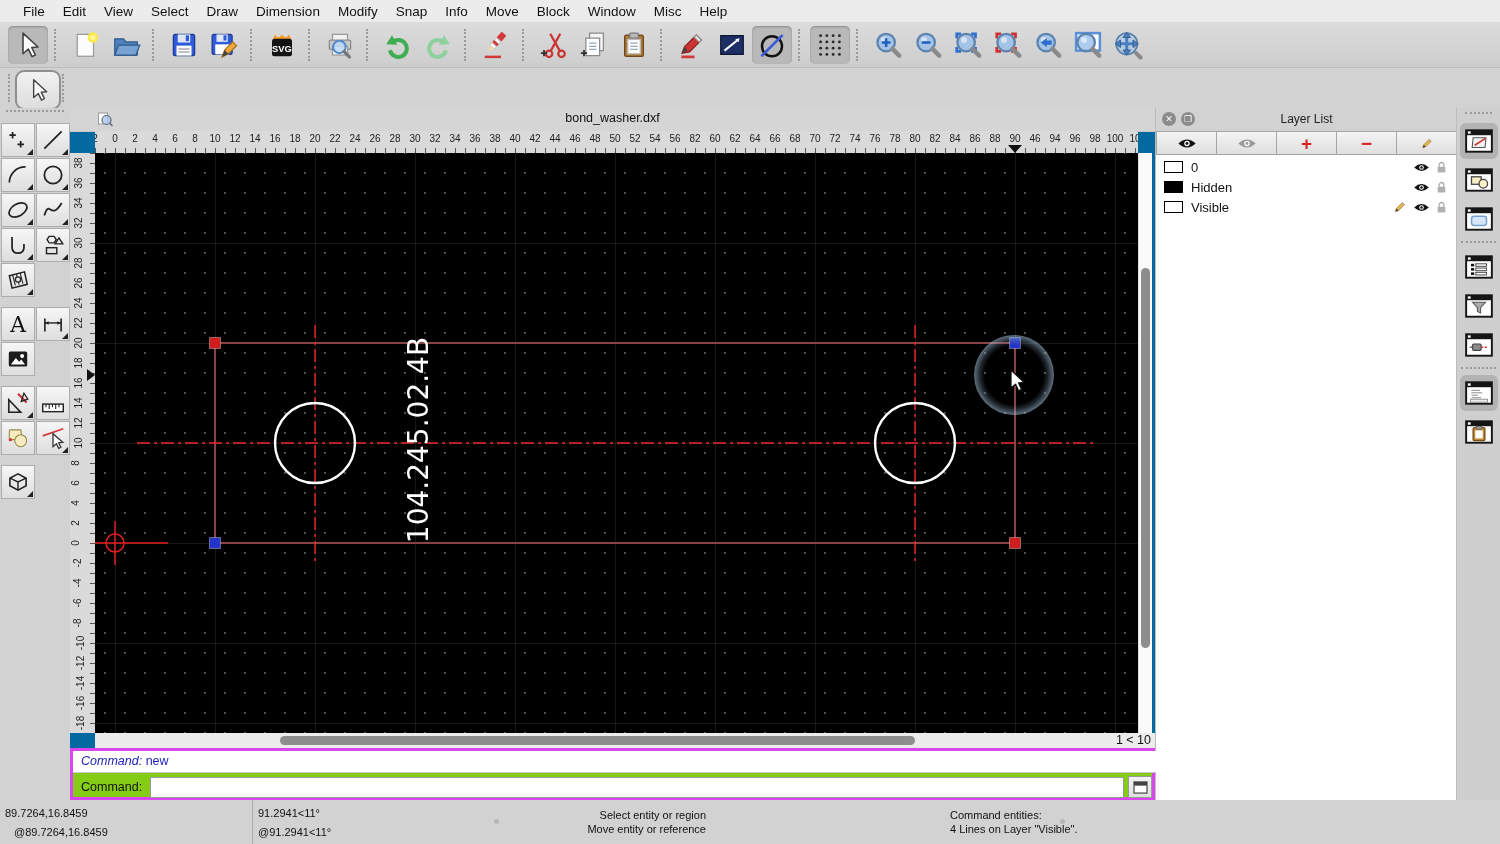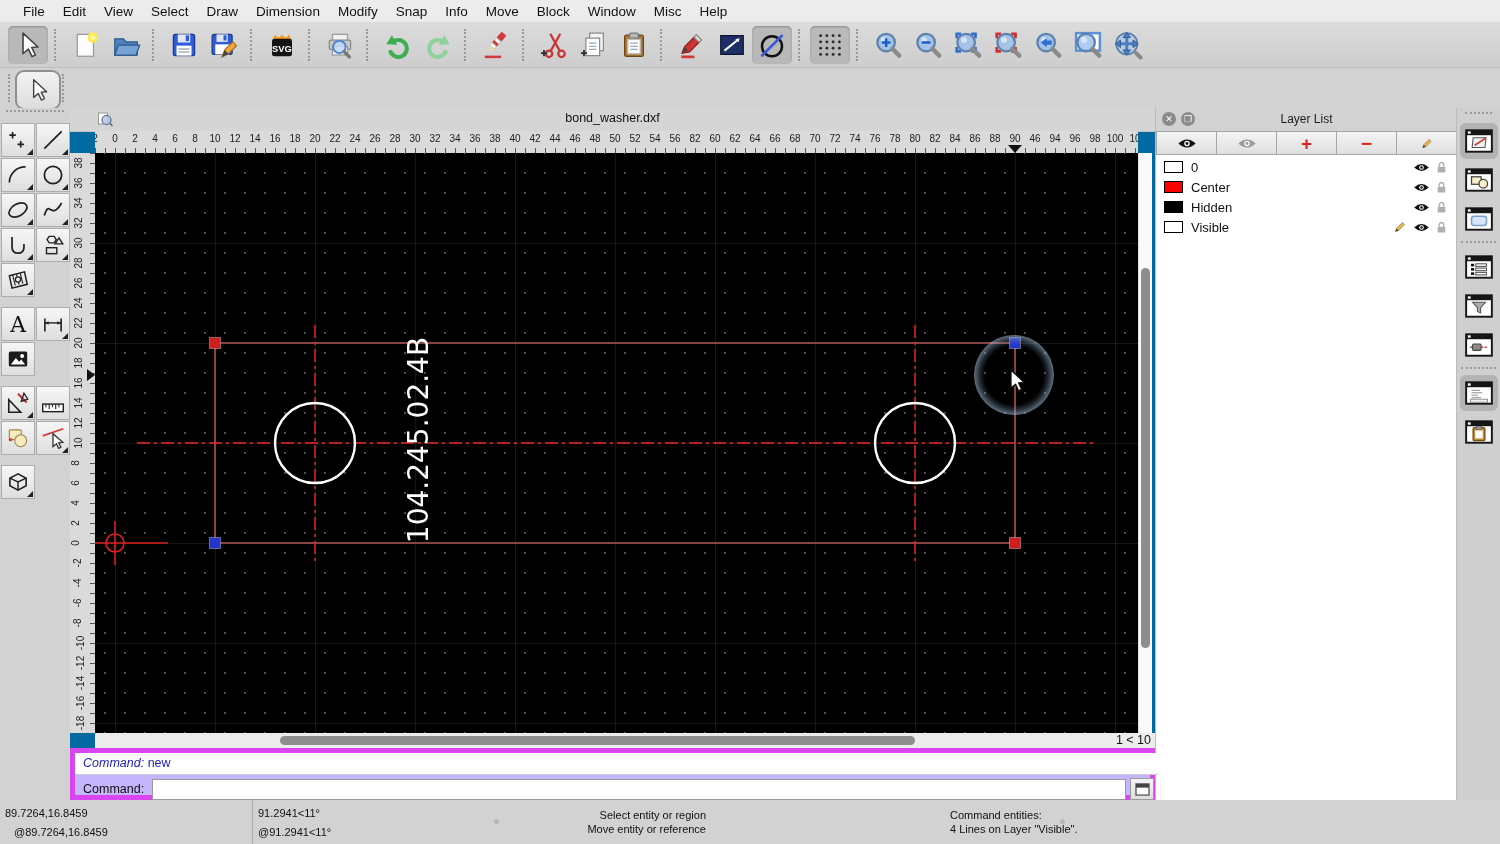--- a/index.html
+++ b/index.html
@@ -80,21 +80,21 @@
   .lp-rowicons{display:flex;align-items:center;gap:6px;padding-right:10px;}
   .lp-rowicons svg{display:block;}
   
   #dock{left:1456px;top:108px;width:44px;height:692px;background:#cfcfcf;border-left:1px solid #bdbdbd;box-sizing:border-box;}
   #dock .handle{height:6px;margin:4px 8px 2px;border-top:2px dotted #9a9a9a;}
   .dock-item{width:38px;height:36px;margin:3px auto;display:flex;align-items:center;justify-content:center;border-radius:6px;}
   .dock-item svg{width:30px;height:26px;}
   .dock-item.active{background:#b3b3b3;}
   .dock-sep{height:2px;margin:4px 4px;border-top:2px dotted #9a9a9a;}
   
-  #cmd{left:70px;top:748px;width:1085px;height:52px;background:#c4b5fd;border:5px solid #d946ef;box-sizing:border-box;}
+  #cmd{left:70px;top:748px;width:1085px;height:52px;background:#84cc16;border:3px solid #d946ef;box-sizing:border-box;}
   #cmd-history{position:absolute;left:0;top:0;width:1083px;height:22px;background:#fff;border-bottom:1px solid #ccc;font-size:12.5px;line-height:21px;padding-left:8px;box-sizing:border-box;color:#2222bb;}
   #cmd-history .lbl{font-style:italic;}
   #cmd-row{position:absolute;left:0;top:22px;width:1083px;height:28px;display:flex;align-items:center;}
   #cmd-label{font-size:12.5px;color:#111;padding:0 8px;}
   #cmd-input{flex:1;height:19px;border:1px solid #999;background:#fff;font-size:12px;font-family:"Liberation Sans",sans-serif;padding:0 4px;}
   #cmd-btn{width:22px;height:20px;margin:0 4px;background:linear-gradient(#f4f4f4,#ddd);border:1px solid #9a9a9a;display:flex;align-items:center;justify-content:center;}
   #cmd-btn svg{width:15px;height:13px;}
   
   #statusbar{left:0;top:800px;width:1500px;height:44px;background:#d2d2d2;font-size:11px;color:#111;}
   .sb-line{position:absolute;white-space:nowrap;}
@@ -684,39 +684,20 @@
             </span>
             <span>
               <svg viewBox="0 0 14 17" width="11" height="13">
                 <rect x="2" y="7.5" width="10" height="7.5" rx="1" fill="#b0b0b0"></rect>
                 <path d="M4 7.5 V5 a3 3 0 0 1 6 0 V7.5" fill="none" stroke="#b0b0b0" stroke-width="1.8"></path>
               </svg>
             </span>
           </div>
         </div>
         <div class="lp-row">
-          <div class="lp-swatch" style="background: rgb(255, 0, 0);"></div>
-          <span class="lp-name">Center</span>
-          <div class="lp-rowicons">
-            <span>
-              <svg viewBox="0 0 22 14" width="17" height="11">
-                <path d="M1.5 7 Q11 -1.8 20.5 7 Q11 15.8 1.5 7 Z" fill="#111"></path>
-                <circle cx="11" cy="7" r="3" fill="#fff"></circle>
-                <circle cx="11" cy="7" r="1.6" fill="#111"></circle>
-              </svg>
-            </span>
-            <span>
-              <svg viewBox="0 0 14 17" width="11" height="13">
-                <rect x="2" y="7.5" width="10" height="7.5" rx="1" fill="#b0b0b0"></rect>
-                <path d="M4 7.5 V5 a3 3 0 0 1 6 0 V7.5" fill="none" stroke="#b0b0b0" stroke-width="1.8"></path>
-              </svg>
-            </span>
-          </div>
-        </div>
-        <div class="lp-row">
           <div class="lp-swatch" style="background: rgb(0, 0, 0);"></div>
           <span class="lp-name">Hidden</span>
           <div class="lp-rowicons">
             <span>
               <svg viewBox="0 0 22 14" width="17" height="11">
                 <path d="M1.5 7 Q11 -1.8 20.5 7 Q11 15.8 1.5 7 Z" fill="#111"></path>
                 <circle cx="11" cy="7" r="3" fill="#fff"></circle>
                 <circle cx="11" cy="7" r="1.6" fill="#111"></circle>
               </svg>
             </span>

